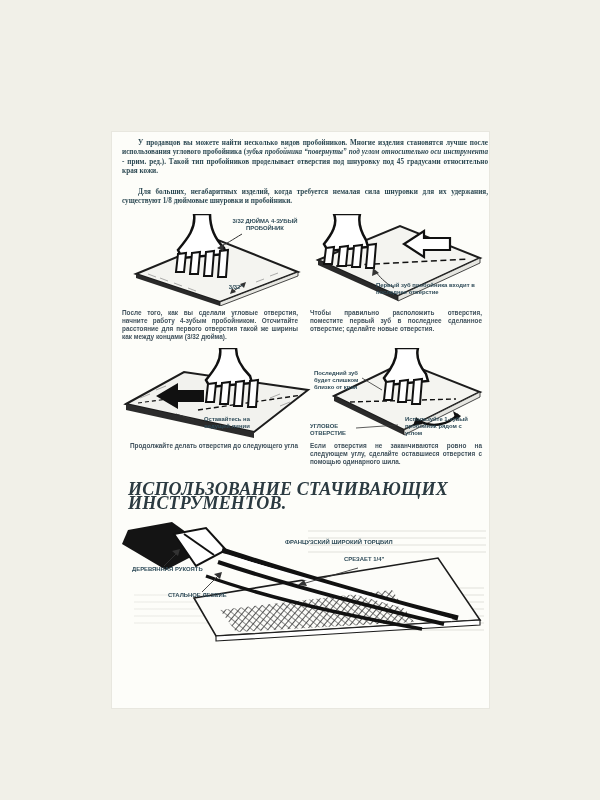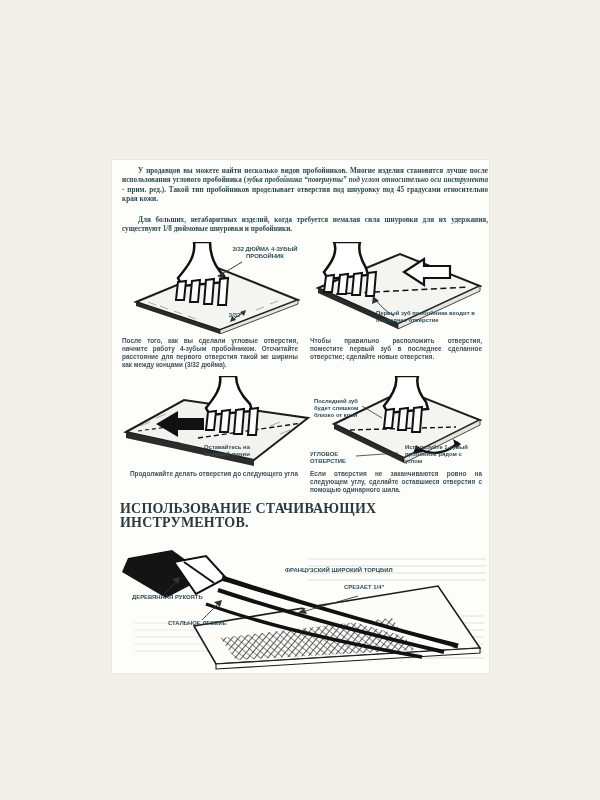--- a/index.html
+++ b/index.html
@@ -2,38 +2,38 @@
 <html style="--canvas-bg: #f1f0e8; --page-bg: #fdfdf9; --text-ink: #2e4a54; --heading-ink: #2b3a41; --label-ink: #2e4b58; --caption-ink: #41525d;"><head>
 <meta charset="utf-8">
 <style>
   html,body{margin:0;padding:0;}
   body{
     width:600px;height:800px;overflow:hidden;position:relative;
     background:var(--canvas-bg,#f1f0e8);
     font-family:"Liberation Sans",sans-serif;
   }
   .page{
-    position:absolute;left:112px;top:160px;width:377px;height:513px;
+    position:absolute;left:112px;top:132px;width:377px;height:576px;
     background:var(--page-bg,#fdfdf9);
     outline:1px solid rgba(0,0,0,0.035);
   }
   .body-text{
     position:absolute;margin:0;
     font-family:"Liberation Serif",serif;
     font-size:7.2px;line-height:9.3px;
     color:var(--text-ink,#2e4a54);
     text-align:justify;text-indent:16px;
     font-weight:600;
   }
   .it{font-style:italic;}
   .heading{
-    position:absolute;margin:0;
+    position:absolute;margin:8px;
     font-family:"Liberation Serif",serif;
-    font-size:14px;line-height:14px;font-weight:600;
-    color:var(--heading-ink,#2b3a41);letter-spacing:.2px;
+    font-size:18px;line-height:14px;font-weight:600;
+    color:var(--heading-ink,#2b3a41);letter-spacing:.2px;font-style:italic;
   }
   .fig{position:absolute;}
   .fig svg{position:absolute;left:0;top:0;}
   .flabel{
     position:absolute;
     font-family:"Liberation Sans",sans-serif;
     font-size:5.9px;line-height:7px;font-weight:700;
     color:var(--label-ink,#2e4b58);
   }
   .cap{

